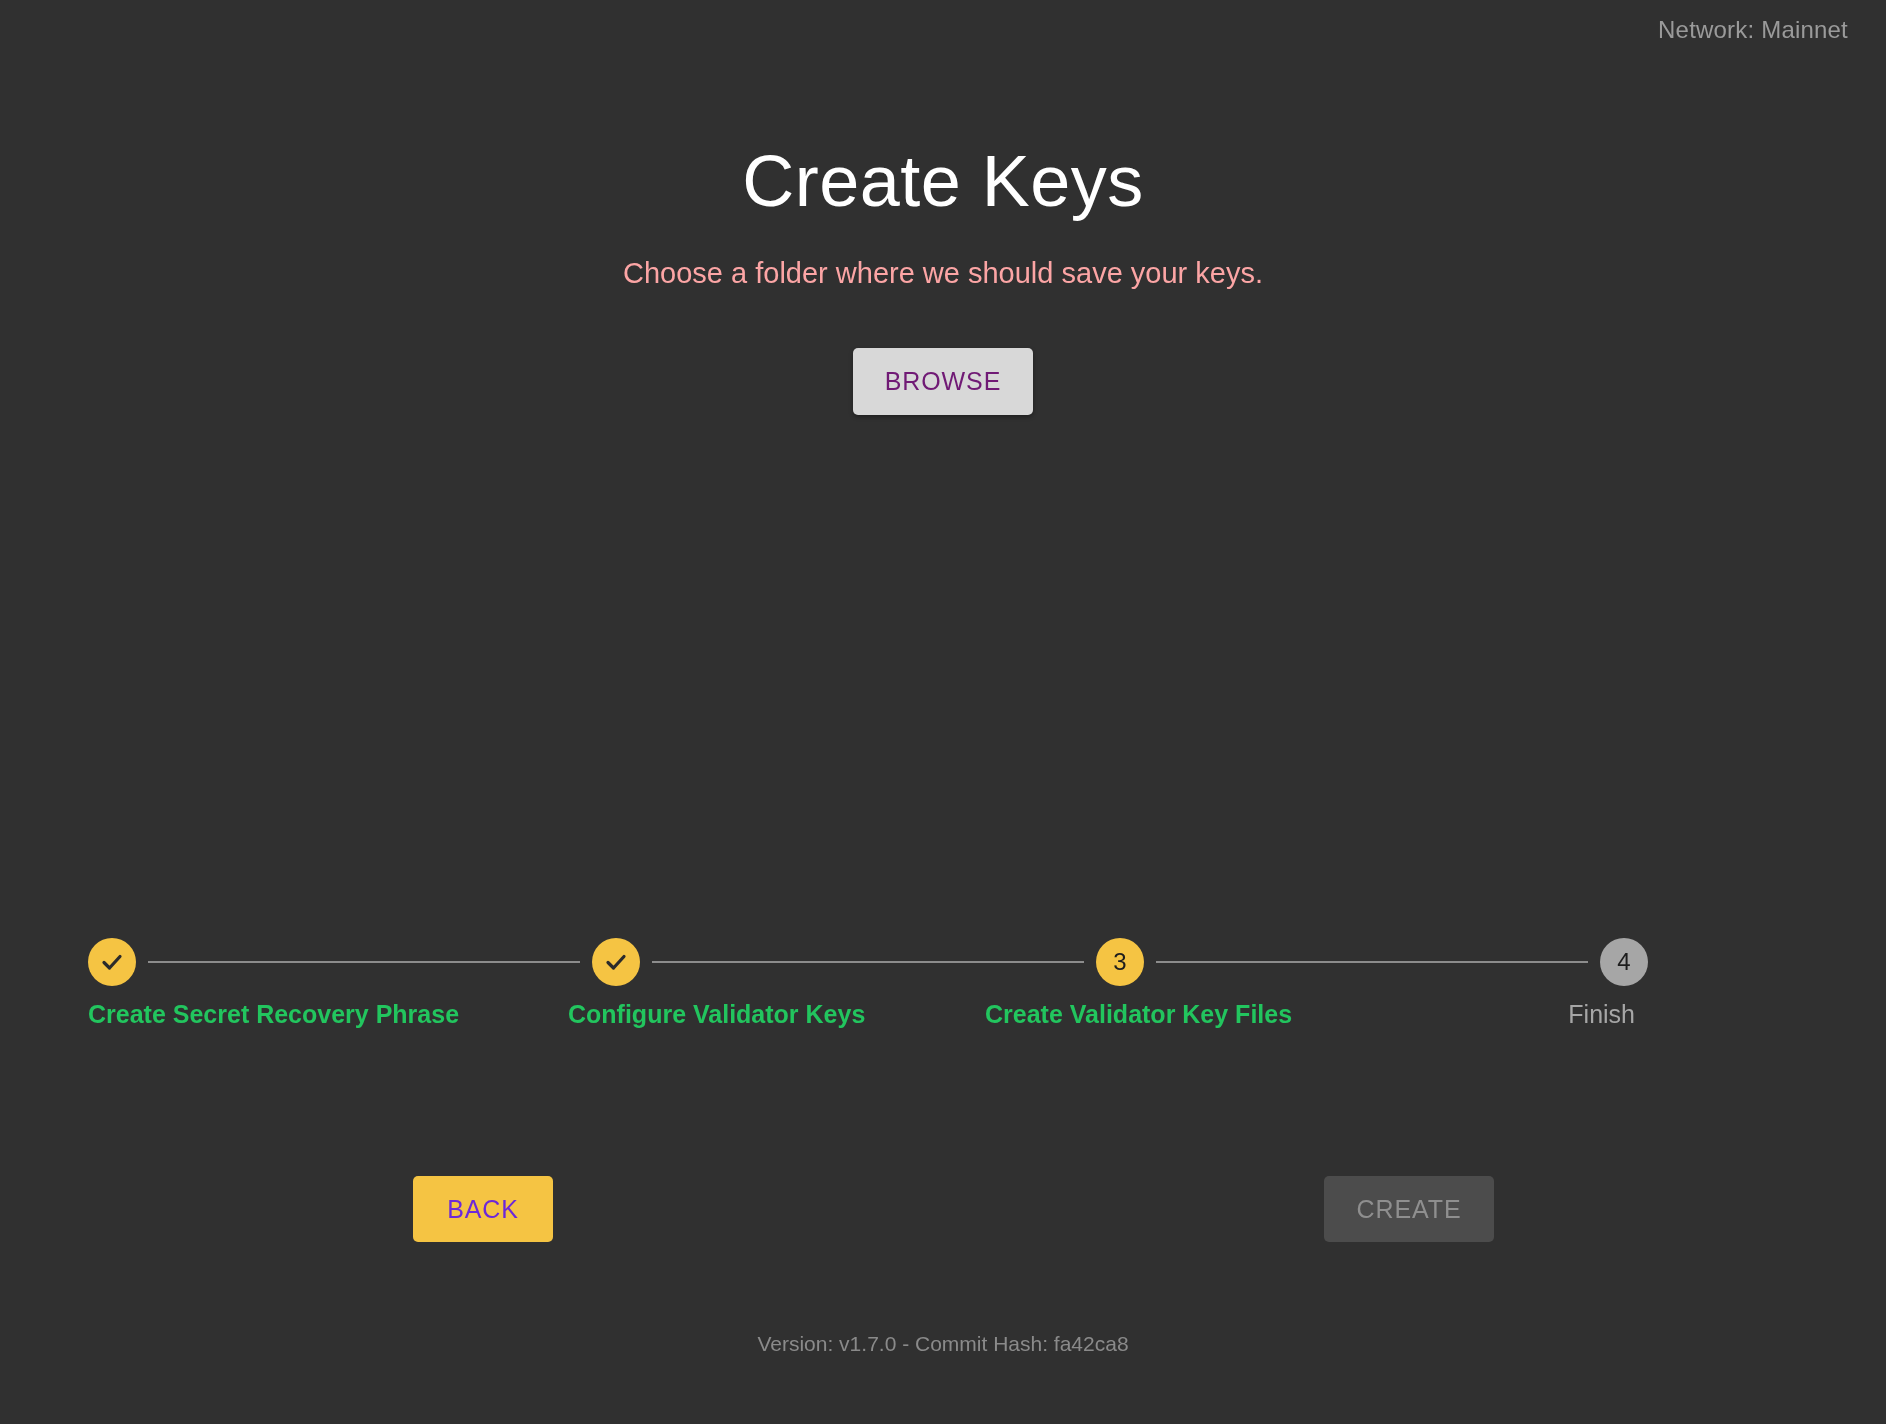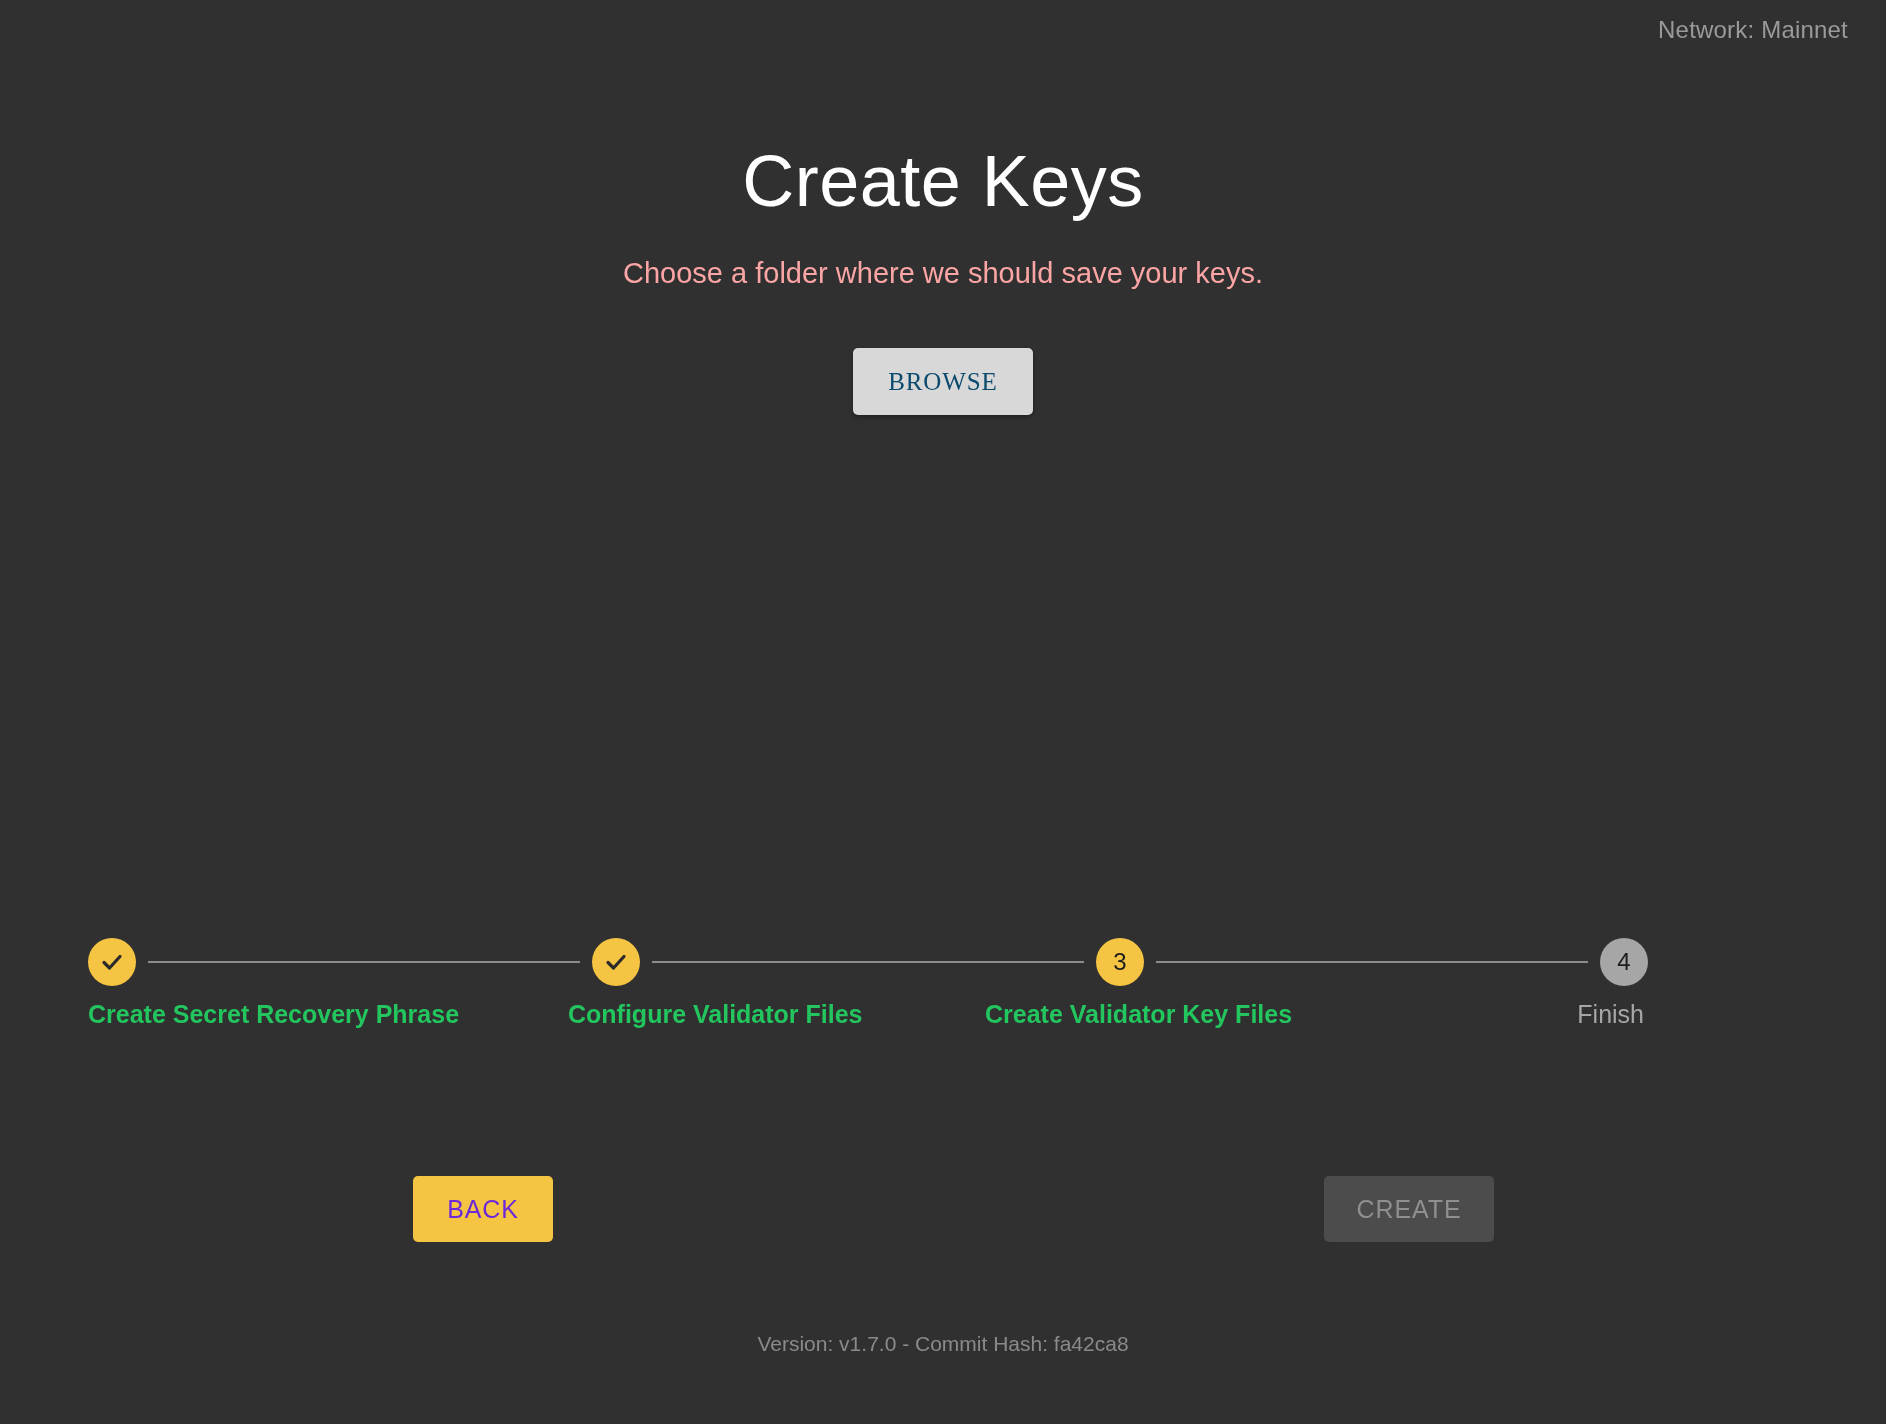--- a/index.html
+++ b/index.html
@@ -53,24 +53,24 @@
 
   
   .browse-button {
     position: absolute;
     top: 348px;
     left: 50%;
     transform: translateX(-50%);
     width: 180px;
     height: 67px;
     background: #d8d8d8;
-    color: #0c4a6e;
+    color: #701a75;
     border: none;
     border-radius: 5px;
-    font-family: Liberation Serif, serif;
+    font-family: Liberation Sans, sans-serif;
     font-size: 25px;
     letter-spacing: 0.9px;
     cursor: pointer;
     box-shadow: 0 2px 4px rgba(0,0,0,0.35);
   }
 
   
   .stepper {
     position: absolute;
     top: 938px;
@@ -130,21 +130,21 @@
     white-space: nowrap;
     top: 0;
   }
   .step-label.pending {
     color: #a6a6a6;
     font-weight: normal;
   }
   .step-label.l0 { left: 0px; }
   .step-label.l1 { left: 480px; }
   .step-label.l2 { left: 897px; }
-  .step-label.l3 { right: 4px; }
+  .step-label.l3 { right: 13px; }
 
   
   .back-button {
     position: absolute;
     top: 1176px;
     left: 413px;
     width: 140px;
     height: 66px;
     background: #f5c443;
     color: #6d28d9;
@@ -219,21 +219,21 @@
 
     <div class="step-node active">3</div>
 
     <div class="step-connector"></div>
 
     <div class="step-node pending">4</div>
   </div>
 
   <div class="stepper-labels">
     <div class="step-label l0">Create Secret Recovery Phrase</div>
-    <div class="step-label l1">Configure Validator Files</div>
+    <div class="step-label l1">Configure Validator Keys</div>
     <div class="step-label l2">Create Validator Key Files</div>
     <div class="step-label l3 pending">Finish</div>
   </div>
 </div>
 
 <button class="back-button">BACK</button>
 
 <button class="create-button">CREATE</button>
 
 <div class="version-footer">Version: v1.7.0 - Commit Hash: fa42ca8</div>

